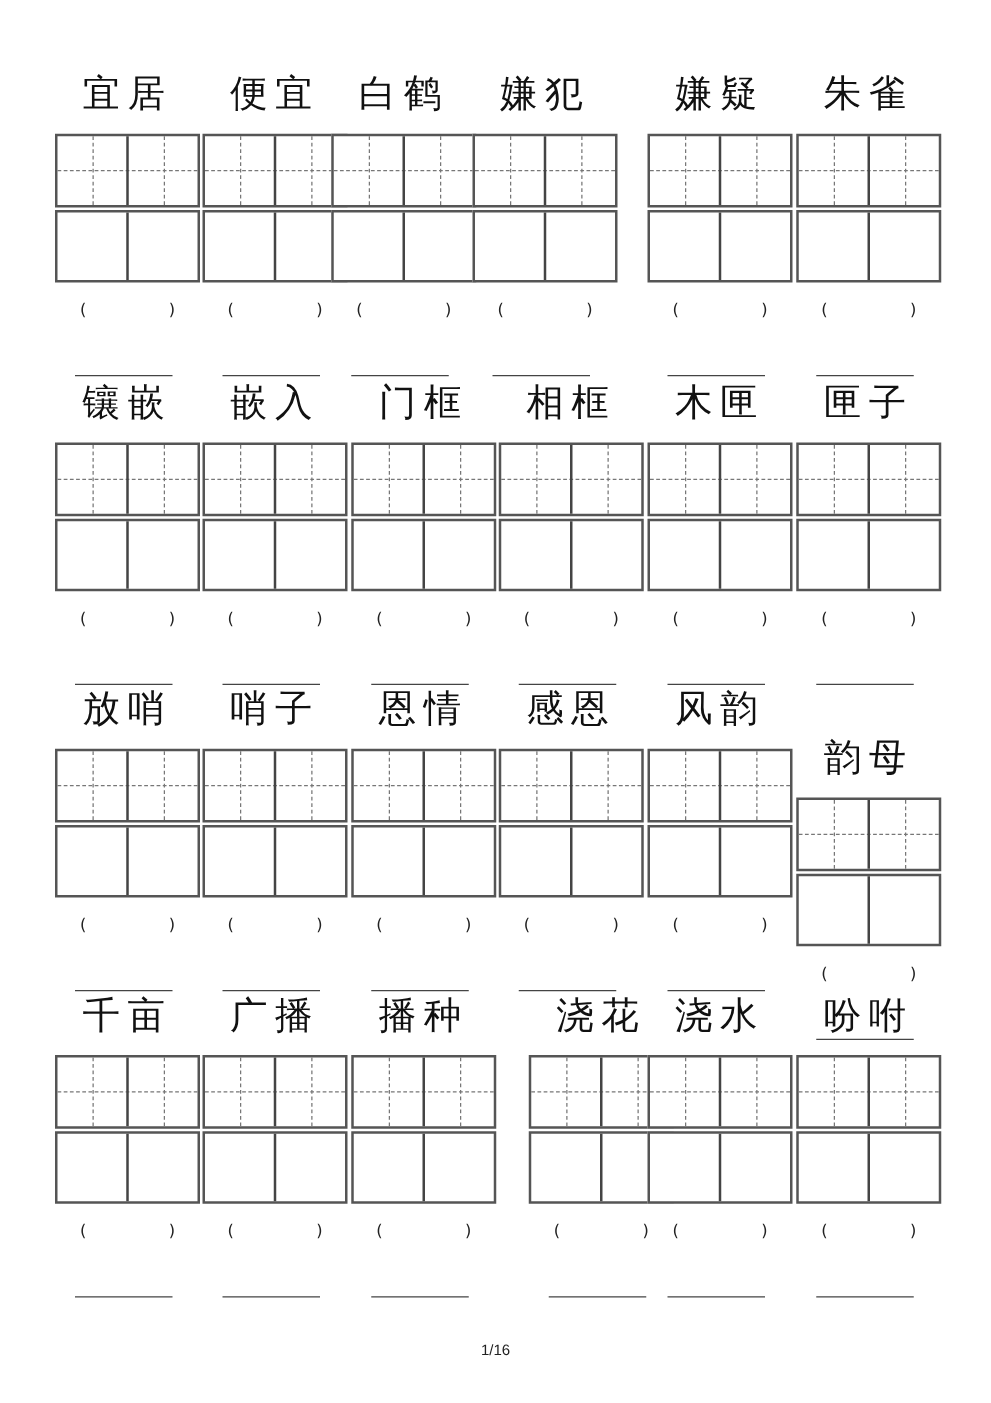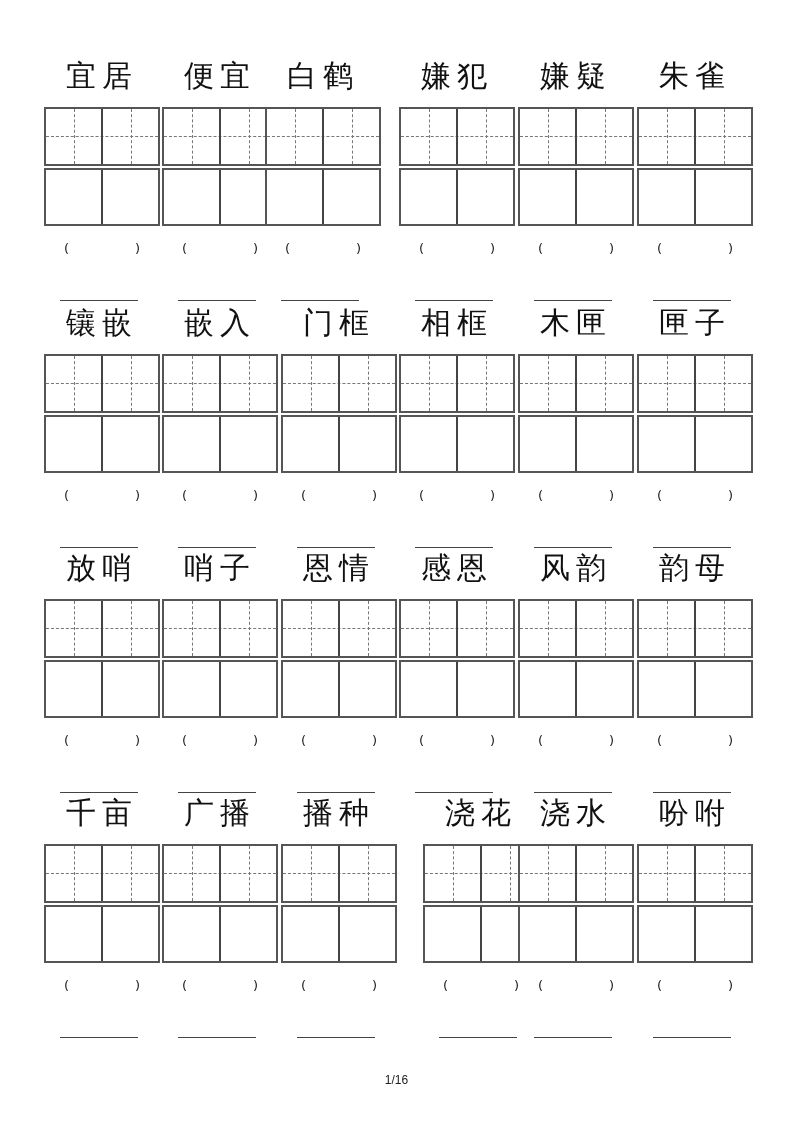--- a/index.html
+++ b/index.html
@@ -171,21 +171,21 @@
         </div>
         <div class="answer-box">
           <div class="mid-v"></div>
         </div>
         <div class="pinyin-paren">
           <span class="lp">(</span>
           <span class="rp">)</span>
         </div>
         <div class="underline"></div>
       </div>
-      <div class="cell" style="left: 399px; padding-left: 16px;">
+      <div class="cell" style="left: 378px; padding-left: 16px;">
         <div class="word">嫌犯</div>
         <div class="tianzige">
           <div class="dash-h"></div>
           <div class="dash-v1"></div>
           <div class="dash-v2"></div>
           <div class="mid-v"></div>
         </div>
         <div class="answer-box">
           <div class="mid-v"></div>
         </div>
@@ -413,21 +413,21 @@
         </div>
         <div class="answer-box">
           <div class="mid-v"></div>
         </div>
         <div class="pinyin-paren">
           <span class="lp">(</span>
           <span class="rp">)</span>
         </div>
         <div class="underline"></div>
       </div>
-      <div class="cell" style="left: 637px;">
+      <div class="cell" style="left: 637px; margin-top: 39px;">
         <div class="word">韵母</div>
         <div class="tianzige">
           <div class="dash-h"></div>
           <div class="dash-v1"></div>
           <div class="dash-v2"></div>
           <div class="mid-v"></div>
         </div>
         <div class="answer-box">
           <div class="mid-v"></div>
         </div>

